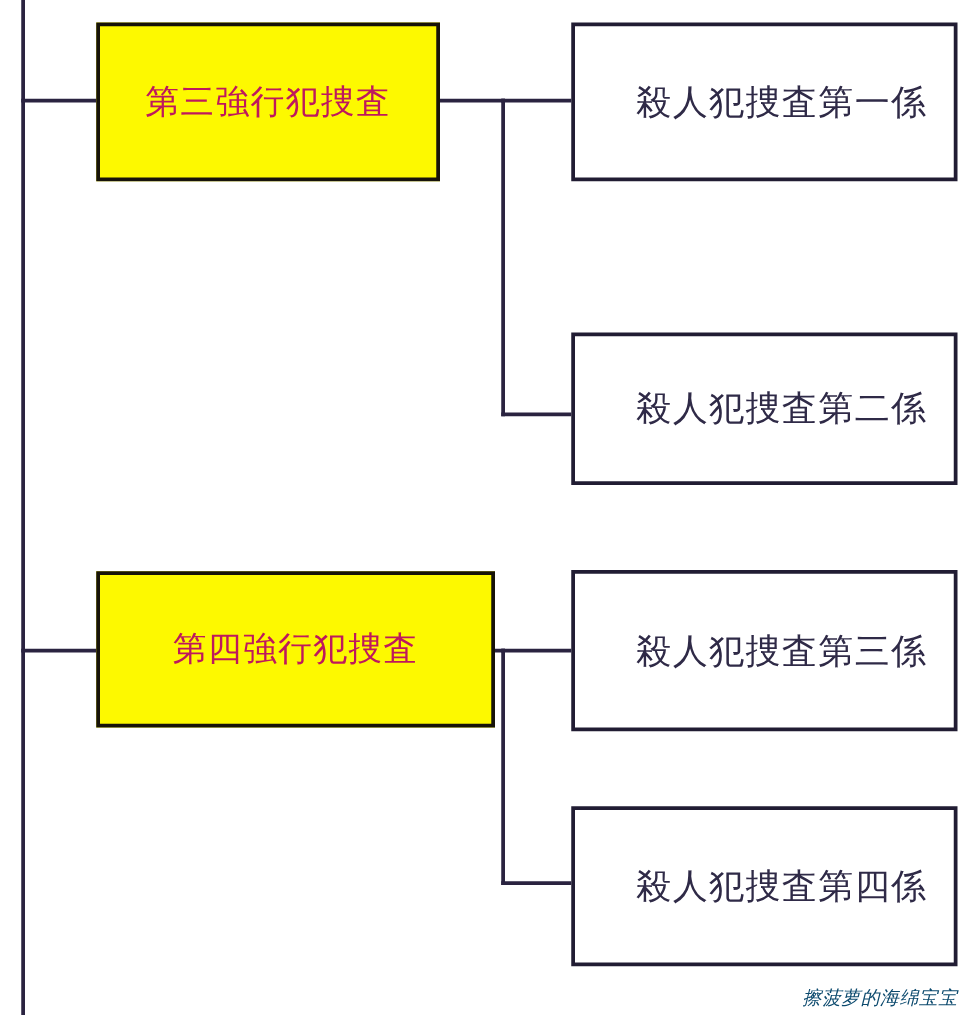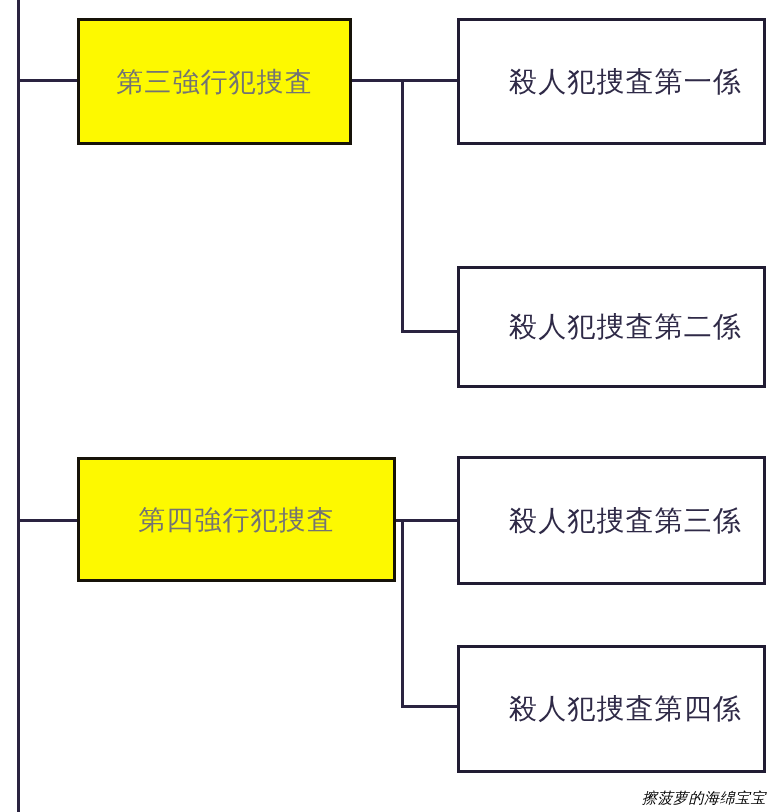--- a/index.html
+++ b/index.html
@@ -34,40 +34,40 @@
     background: #ffffff;
     display: flex;
     align-items: center;
     justify-content: center;
     color: #2b2540;
     letter-spacing: 0.04em;
   }
   .node.unit {
     background: #fdf900;
     border-color: #171309;
-    color: #737373;
+    color: #be185d;
     font-size: 27px;
   }
   .node.section {
     font-size: 28px;
     color: #2f2a47;
     padding-left: 28px;
   }
   .node .label {
     white-space: nowrap;
     line-height: 1;
   }
 
   
   #watermark {
     position: absolute;
     right: 8px;
     bottom: 4px;
     font-size: 15px;
-    color: #000000;
+    color: #0c4a6e;
     letter-spacing: 0.5px;
     font-style: italic;
     user-select: none;
     white-space: nowrap;
   }
 </style>
 </head>
 <body>
 
 <div id="canvas">

